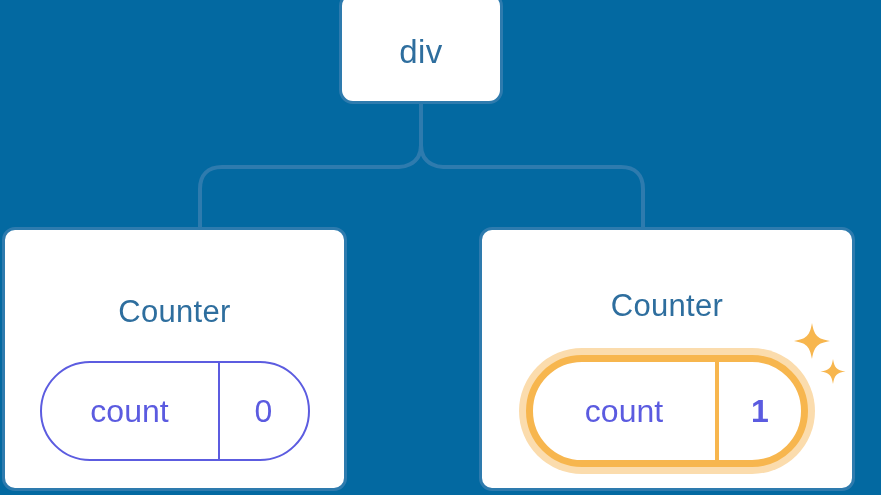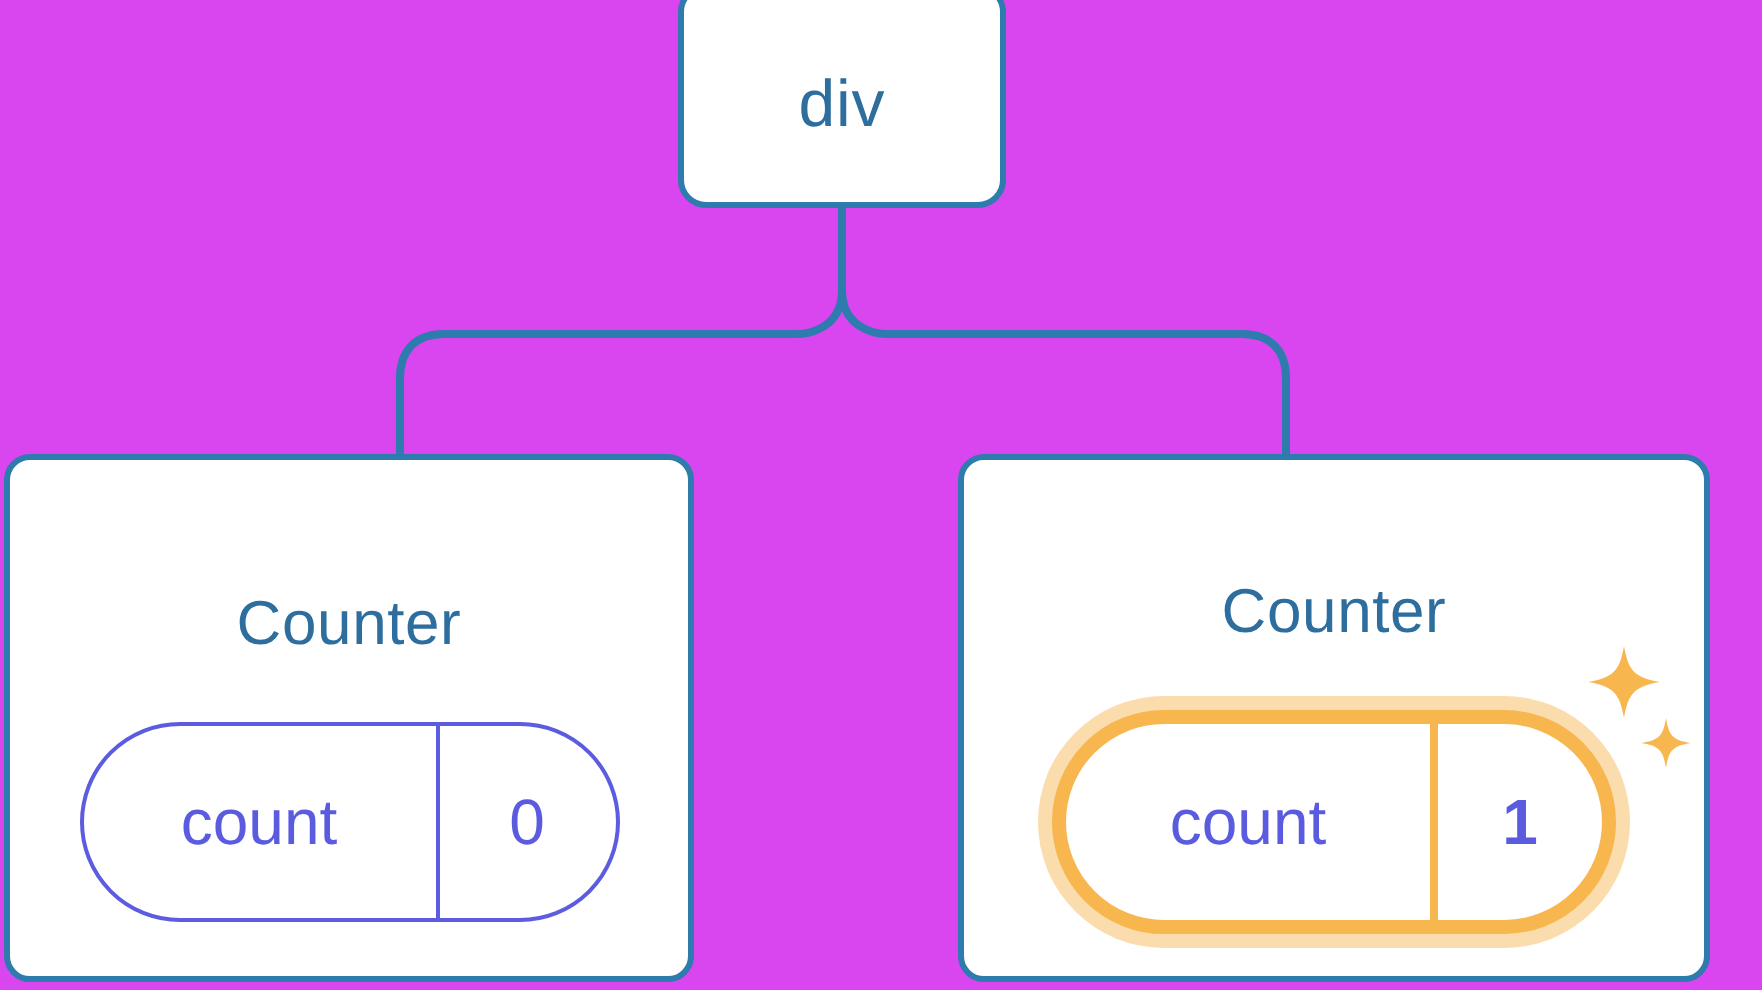--- a/index.html
+++ b/index.html
@@ -10,21 +10,21 @@
   body {
     width: 881px;
     height: 495px;
     overflow: hidden;
     font-family: "Liberation Sans", sans-serif;
   }
   #stage {
     position: relative;
     width: 881px;
     height: 495px;
-    background: #d946ef;
+    background: #0369a1;
   }
 
   
   #connectors {
     position: absolute;
     left: 0;
     top: 0;
     width: 881px;
     height: 495px;
     pointer-events: none;

